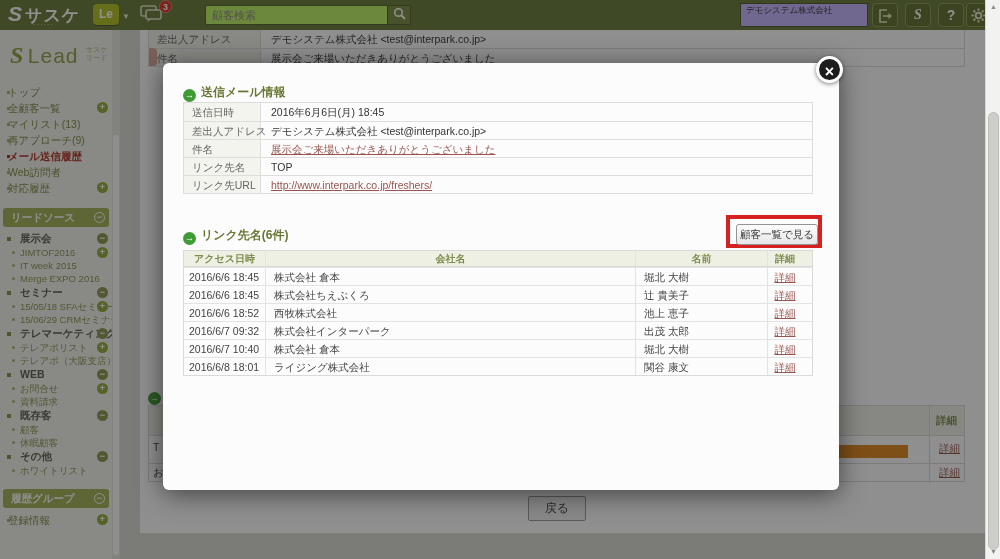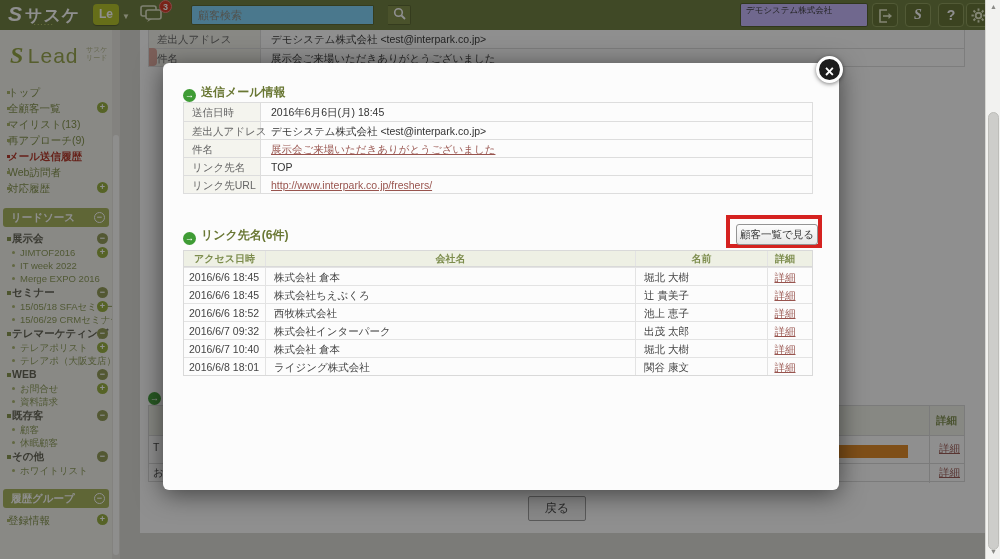--- a/index.html
+++ b/index.html
@@ -8,21 +8,21 @@
 
   
   .topbar { position:absolute; left:0; top:0; width:985px; height:30px; background:#6b7c39; z-index:2; }
   .brand { position:absolute; left:8px; top:2px; color:#fff; font-weight:bold; font-size:17px; letter-spacing:1px; }
   .brand .swirl { font-style:italic; font-size:21px; margin-right:2px; }
   .brand-dots { position:absolute; left:34px; top:22px; color:#c4d06f; font-size:4px; letter-spacing:2px; }
   .le-badge { position:absolute; left:93px; top:4px; width:26px; height:21px; background:#b2c120; border-radius:4px; color:#fff; font-weight:bold; font-size:12px; text-align:center; line-height:21px; box-shadow:0 1px 1px rgba(0,0,0,.3); }
   .le-caret { position:absolute; left:122px; top:12px; color:#e7ecc9; font-size:8px; }
   .chat-btn { position:absolute; left:140px; top:4px; width:26px; height:22px; }
   .notif { position:absolute; right:-6px; top:-4px; min-width:13px; height:13px; background:#d6341f; border-radius:8px; color:#fff; font-size:9px; font-weight:bold; text-align:center; line-height:13px; padding:0 2px; border:1px solid #e77; }
-  .search-input { position:absolute; left:191px; top:5px; width:183px; height:20px; background:#7dd3fc; border:1px solid #55632a; border-radius:2px 0 0 2px; font-size:11px; padding:0 6px; color:#444; }
+  .search-input { position:absolute; left:205px; top:5px; width:183px; height:20px; background:#bef264; border:1px solid #55632a; border-radius:2px 0 0 2px; font-size:11px; padding:0 6px; color:#444; }
   .search-input::placeholder { color:#8b8b80; }
   .search-btn { position:absolute; left:388px; top:5px; width:23px; height:20px; background:#7d8d42; border:1px solid #55632a; border-left:none; border-radius:0 2px 2px 0; cursor:pointer; }
   .account { position:absolute; left:740px; top:3px; width:128px; height:24px; background:#c4b5fd; border:1px solid #4c5a26; border-radius:2px; padding:1px 5px; overflow:hidden; }
   .acct-co { font-size:8.5px; color:#333; white-space:nowrap; }
   .acct-l2 { font-size:10px; color:#333; white-space:nowrap; margin-top:15px; }
   .role-badge { background:#c6301e; color:#fff; font-size:7.5px; padding:0 2px; border-radius:2px; margin-right:3px; font-weight:bold; }
   .hbtn { position:absolute; top:3px; width:26px; height:24px; background:#60702f; border:1px solid #8c9c58; border-radius:4px; color:#fff; text-align:center; cursor:pointer; }
   .hbtn svg { margin-top:4px; }
   .hbtn.txt { font-size:14px; font-weight:bold; line-height:22px; }
   .s-glyph { font-style:italic; font-family:"Liberation Serif","DejaVu Serif",serif; }
@@ -34,21 +34,21 @@
   .collapse-tab { position:absolute; left:149px; top:48px; width:8px; height:18px; background:#dba49a; border-radius:0 4px 4px 0; z-index:2; }
   .lead-logo { position:relative; height:50px; padding:12px 0 0 10px; }
   .lead-s { font-style:italic; font-family:"Liberation Serif","DejaVu Serif",serif; font-weight:bold; font-size:24px; color:#8fa03a; }
   .lead-word { font-size:21px; color:#93a246; letter-spacing:1px; }
   .lead-sub { position:absolute; left:86px; top:16px; font-size:7px; color:#b2b687; line-height:8px; }
   .nav { padding:4px 0 0 0; }
   .s-item { position:relative; height:16px; line-height:16px; font-size:10.5px; color:#7f8f46; padding-left:8px; white-space:nowrap; cursor:pointer; }
   .s-item::before { content:""; position:absolute; left:7px; top:7px; width:3px; height:3px; background:#a9b466; }
   .s-item.active { color:#b23122; font-weight:bold; }
   .s-item.active::before { background:#b23122; }
-  .s-group { position:relative; height:15px; line-height:15px; font-size:10.5px; font-weight:bold; color:#5d5d4e; padding-left:12px; margin-top:0; white-space:nowrap; cursor:pointer; }
+  .s-group { position:relative; height:15px; line-height:15px; font-size:10.5px; font-weight:bold; color:#5d5d4e; padding-left:20px; margin-top:0; white-space:nowrap; cursor:pointer; }
   .s-group::before { content:""; position:absolute; left:7px; top:6px; width:4px; height:4px; background:#84944a; }
   .s-sub { position:relative; height:13px; line-height:13px; font-size:9.5px; color:#8b9a57; padding-left:20px; white-space:nowrap; cursor:pointer; }
   .s-sub::before { content:""; position:absolute; left:12px; top:5px; width:3px; height:3px; border-radius:2px; background:#aab56d; }
   .s-section { position:relative; height:19px; line-height:19px; margin:12px 3px 4px 3px; background:#a5b258; border-radius:3px; color:#fff; font-size:10.5px; font-weight:bold; padding-left:8px; cursor:pointer; }
   .ico-plus, .ico-minus { position:absolute; right:4px; top:50%; margin-top:-6px; width:11px; height:11px; border-radius:6px; color:#fff; font-size:9px; line-height:11px; text-align:center; font-weight:bold; }
   .ico-plus { background:#94ad3a; }
   .ico-minus { background:#8e9852; }
   .s-section .ico-minus { background:transparent; border:1px solid #fff; line-height:9px; }
 
   
@@ -170,21 +170,21 @@
     <div class="s-item"><span>全顧客一覧</span><span class="ico-plus">+</span></div>
     <div class="s-item"><span>マイリスト(13)</span></div>
     <div class="s-item"><span>再アプローチ(9)</span></div>
     <div class="s-item active"><span>メール送信履歴</span></div>
     <div class="s-item"><span>Web訪問者</span></div>
     <div class="s-item"><span>対応履歴</span><span class="ico-plus">+</span></div>
 
     <div class="s-section"><span>リードソース</span><span class="ico-minus">−</span></div>
     <div class="s-group"><span>展示会</span><span class="ico-minus">−</span></div>
     <div class="s-sub"><span>JIMTOF2016</span><span class="ico-plus">+</span></div>
-    <div class="s-sub"><span>IT week 2022</span></div>
+    <div class="s-sub"><span>IT week 2015</span></div>
     <div class="s-sub"><span>Merge EXPO 2016</span></div>
     <div class="s-group"><span>セミナー</span><span class="ico-minus">−</span></div>
     <div class="s-sub"><span>15/05/18 SFAセミナー</span><span class="ico-plus">+</span></div>
     <div class="s-sub"><span>15/06/29 CRMセミナー</span></div>
     <div class="s-group"><span>テレマーケティング</span><span class="ico-minus">−</span></div>
     <div class="s-sub"><span>テレアポリスト</span><span class="ico-plus">+</span></div>
     <div class="s-sub"><span>テレアポ（大阪支店）</span></div>
     <div class="s-group"><span>WEB</span><span class="ico-minus">−</span></div>
     <div class="s-sub"><span>お問合せ</span><span class="ico-plus">+</span></div>
     <div class="s-sub"><span>資料請求</span></div>

